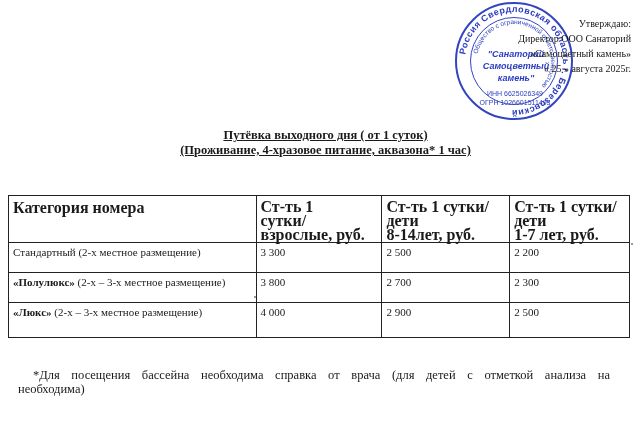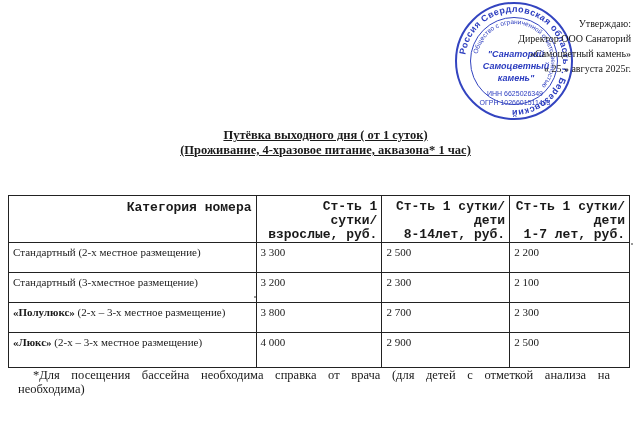--- a/index.html
+++ b/index.html
@@ -32,22 +32,22 @@
   }
   .title div { text-decoration:underline; }
   table.prices {
     position:absolute; left:8px; top:195px; width:622px;
     border-collapse:collapse; font-size:11px;
   }
   table.prices th, table.prices td {
     border:1px solid #222; padding:0 4px; vertical-align:top;
   }
   table.prices th {
-    font-weight:bold; text-align:right; height:34px; line-height:14px;
-    padding-top:4px; font-size:13px;font-family:Liberation Mono, monospace;
+    font-weight:bold; text-align:left; height:34px; line-height:14px;
+    padding-top:4px; font-size:16px;
   }
   table.prices th.cat { vertical-align:top; padding-top:5px; }
   table.prices td { height:27px; line-height:14px; padding-top:2px; }
   table.prices td.num { text-align:left; }
   table.prices tr.last td { height:32px; }
   .bold { font-weight:bold; }
   .notes {
     position:absolute; left:18px; top:368px; width:592px;
     font-size:12.5px; line-height:14px;
   }
@@ -118,26 +118,20 @@
     </tr>
   </thead>
   <tbody>
     <tr>
       <td><span class="bold"></span><span>Стандартный (2-х местное размещение)</span></td>
       <td class="num">3 300</td>
       <td class="num">2 500</td>
       <td class="num">2 200</td>
     </tr>
     <tr>
-      <td><span class="bold"></span><span>Стандартный (3-хместное размещение)</span></td>
-      <td class="num">3 200</td>
-      <td class="num">2 300</td>
-      <td class="num">2 100</td>
-    </tr>
-    <tr>
       <td><span class="bold">«Полулюкс»</span><span> (2-х – 3-х местное размещение)</span></td>
       <td class="num">3 800</td>
       <td class="num">2 700</td>
       <td class="num">2 300</td>
     </tr>
     <tr class="last">
       <td><span class="bold">«Люкс»</span><span> (2-х – 3-х местное размещение)</span></td>
       <td class="num">4 000</td>
       <td class="num">2 900</td>
       <td class="num">2 500</td>

